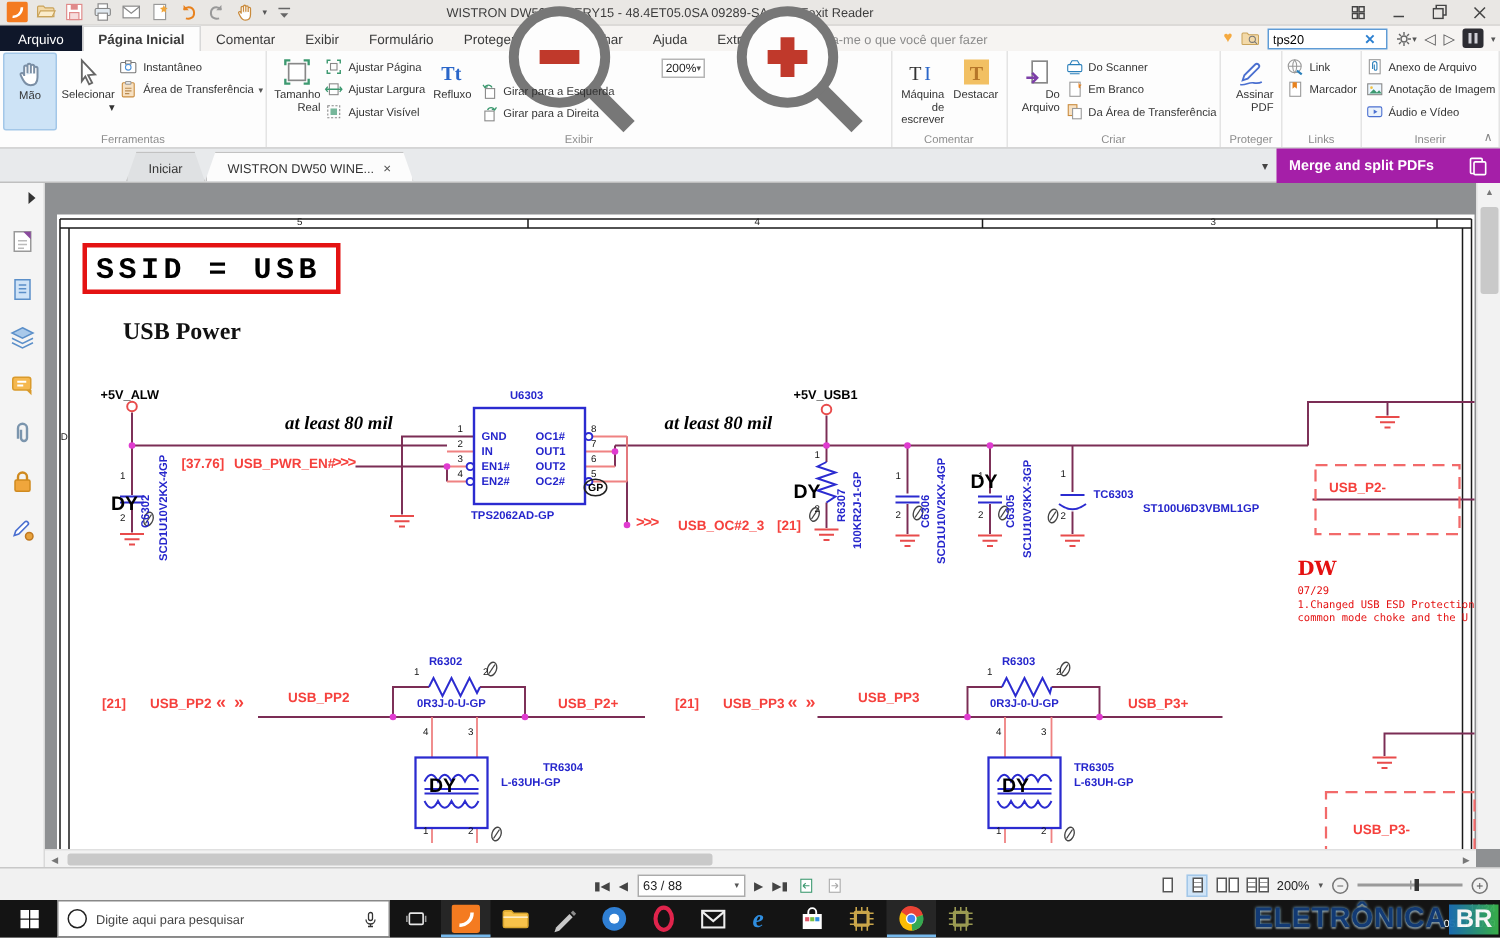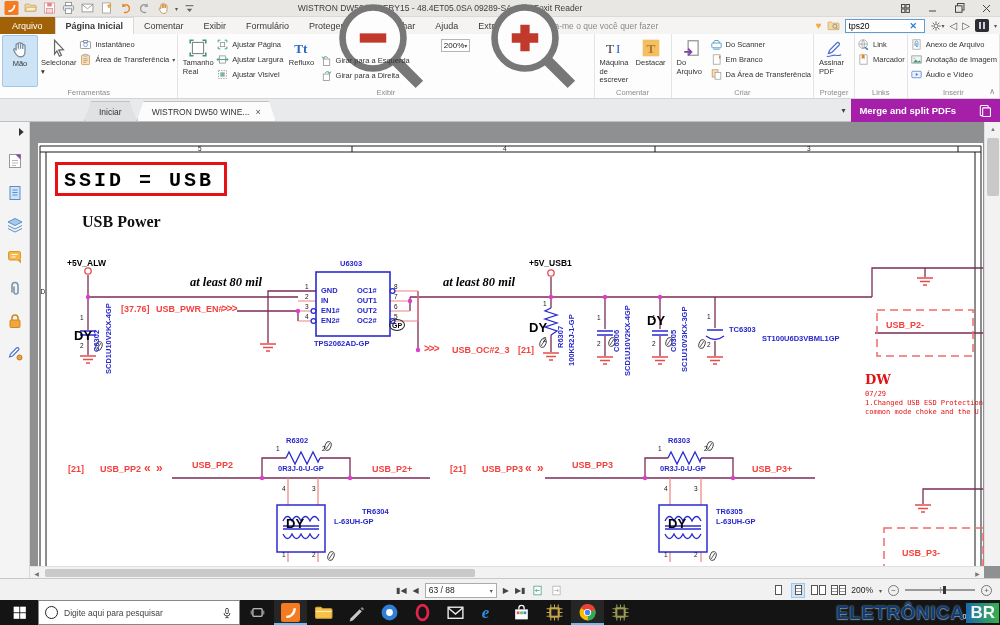--- a/index.html
+++ b/index.html
@@ -14,41 +14,41 @@
   #titlebar{position:absolute;left:0;top:0;width:1000px;height:17px;background:#e9e7e4;
             display:flex;align-items:center;border-bottom:1px solid #dcdad7;z-index:30;}
   #qat{display:flex;align-items:center;gap:4px;padding-left:4px;}
   #qat .icn{width:15px;height:14px;}
   #title-text{position:absolute;left:0;right:120px;text-align:center;font-size:8.5px;color:#3c3c3c;pointer-events:none;}
   #winbtns{position:absolute;right:0;top:0;display:flex;height:16px;}
   #winbtns .wb{width:27px;height:16px;display:flex;align-items:center;justify-content:center;color:#333;}
 
   
   #tabrow{position:absolute;left:0;top:17px;width:1000px;height:17px;background:#f6f4f2;z-index:30;display:flex;align-items:stretch;}
-  #file-tab{background:#a16207;color:#fff;font-size:9px;padding:0 12px;display:flex;align-items:center;}
+  #file-tab{background:#0f172a;color:#fff;font-size:9px;padding:0 12px;display:flex;align-items:center;}
   .rtab{font-size:9px;color:#3a3a3a;padding:0 10px;display:flex;align-items:center;}
   .rtab.active{background:#fdfdfd;border:1px solid #d8d8d8;border-bottom:none;font-weight:bold;}
   #tellme{display:flex;align-items:center;gap:4px;color:#8a8a8a;font-size:8.5px;padding-left:14px;}
   #trght{position:absolute;right:3px;top:1px;display:flex;align-items:center;gap:5px;height:15px;}
   #search-box{width:80px;height:14px;border:1px solid #5f9bd5;background:#fff;display:flex;align-items:center;}
   #search-box input{border:none;outline:none;width:64px;font-size:8.5px;padding:0 3px;font-family:"Liberation Sans",sans-serif;}
   #search-box .x{color:#2a7fd0;font-size:9px;font-weight:bold;padding-right:2px;}
   .tico{font-size:10px;color:#555;}
 
   
   #ribbon{position:absolute;left:0;top:34px;width:1000px;height:65px;background:#fdfdfd;
           border-bottom:1px solid #d5d5d5;display:flex;z-index:30;}
   .grp{display:flex;flex-direction:column;border-right:1px solid #e4e4e4;padding:1px 2px 0 2px;}
   .grp-content{display:flex;flex:1;align-items:stretch;}
   .grp-label{text-align:center;font-size:7.5px;color:#8c8c8c;height:11px;line-height:11px;}
   .bigbtn{display:flex;flex-direction:column;align-items:center;justify-content:flex-start;
           padding:3px 3px 0 3px;min-width:36px;max-width:56px;border-radius:2px;}
   .bigbtn.active{background:#cde3f6;border:1px solid #a3c7e8;}
   .bigbtn .icn{width:20px;height:20px;margin-bottom:1px;}
-  .bigbtn .lbl{font-size:7.5px;color:#333;text-align:left;line-height:1.15;}
+  .bigbtn .lbl{font-size:7.5px;color:#333;text-align:right;line-height:1.15;}
   .smallcol{display:flex;flex-direction:column;justify-content:flex-start;padding-top:3px;gap:2px;}
   .smallrow{display:flex;align-items:center;gap:3px;height:13px;}
   .smallrow .icn{width:13px;height:13px;}
   .smallrow .lbl{font-size:7.5px;color:#333;white-space:nowrap;}
   .caret{font-size:6px;color:#555;}
   .zoomrow{display:flex;align-items:center;gap:2px;height:14px;}
   .zoombox{width:44px;height:13px;border:1px solid #b5b5b5;background:#fff;font-size:8px;color:#222;
            display:flex;align-items:center;justify-content:space-between;padding:0 2px;}
   #ribbon-collapse{position:absolute;right:5px;bottom:2px;font-size:8px;color:#888;}
 
@@ -117,21 +117,21 @@
   .pg2{display:flex;gap:1px;}
   #szoom .zl{font-size:8.5px;color:#222;}
   #slider{width:70px;height:2px;background:#9a9a9a;position:relative;}
   #slider .notch{position:absolute;left:50%;top:-2px;width:1px;height:6px;background:#9a9a9a;}
   #slider .sthumb{position:absolute;left:38px;top:-3px;width:3px;height:8px;background:#333;}
   .circbtn{width:11px;height:11px;border:1px solid #777;border-radius:50%;color:#555;font-size:8px;line-height:9px;text-align:center;}
 
   
   #taskbar{position:absolute;left:0;top:600px;width:1000px;height:25px;background:#141414;z-index:30;display:flex;align-items:stretch;}
   #start{width:38px;display:flex;align-items:center;justify-content:center;}
-  #tsearch{width:202px;background:#fff;display:flex;align-items:center;border:1px solid #888;}
+  #tsearch{width:222px;background:#fff;display:flex;align-items:center;border:1px solid #888;}
   #tsearch .ring{width:13px;height:13px;border:1.6px solid #222;border-radius:50%;margin:0 6px;}
   #tsearch .ph{font-size:8.5px;color:#444;flex:1;}
   #tsearch .icn{width:16px;height:16px;margin-right:4px;}
   #taskview{width:34px;display:flex;align-items:center;justify-content:center;}
   .tapp{width:33px;display:flex;align-items:center;justify-content:center;position:relative;}
   .tapp .icn{width:19px;height:19px;}
   .tapp.open{background:rgba(255,255,255,.08);box-shadow:inset 0 -2px 0 #76b9ed;}
   #clock{position:absolute;right:3px;top:2px;text-align:right;font-size:7px;color:#fff;line-height:1.45;z-index:1;}
   #watermark{position:absolute;right:1px;bottom:1px;display:flex;align-items:center;z-index:2;opacity:.95;}
   #watermark .wm1{font:bold 19px "Liberation Sans",sans-serif;letter-spacing:.5px;color:#123d7a;

